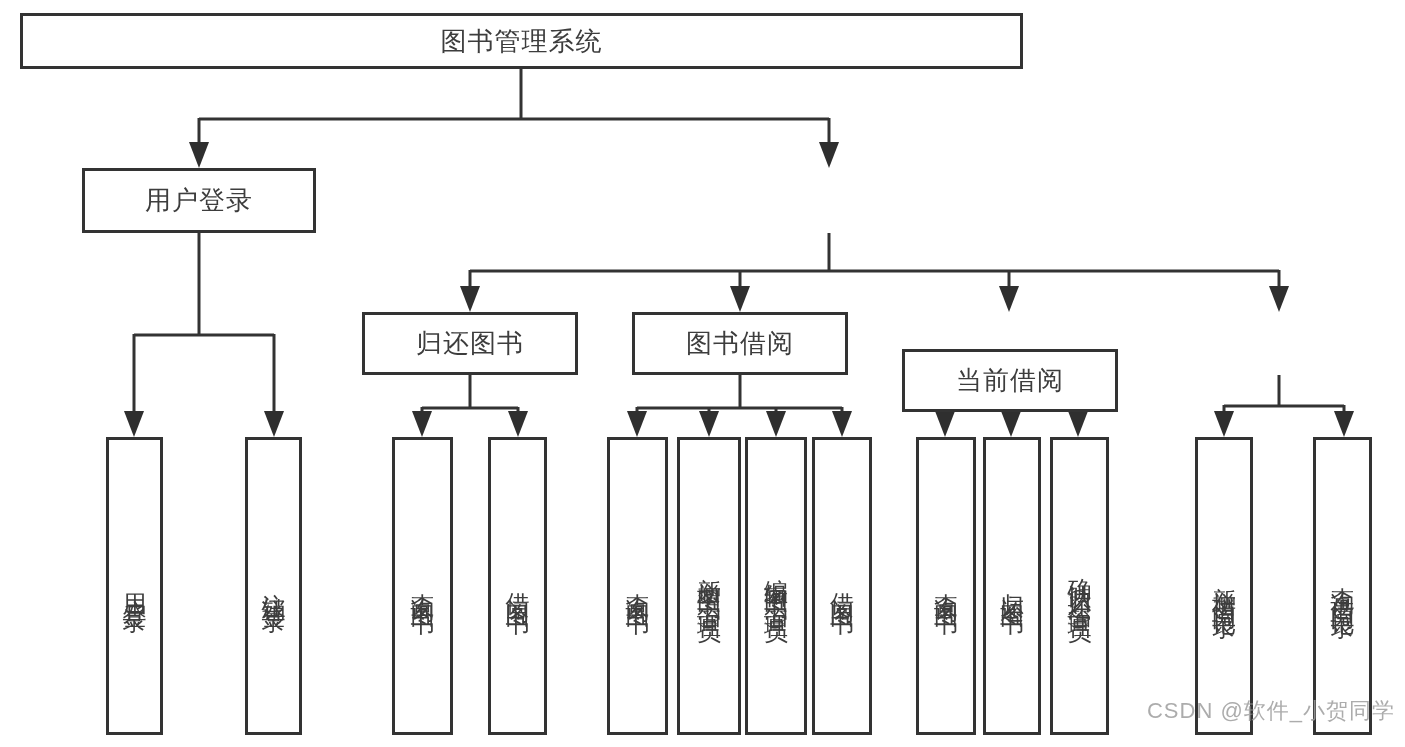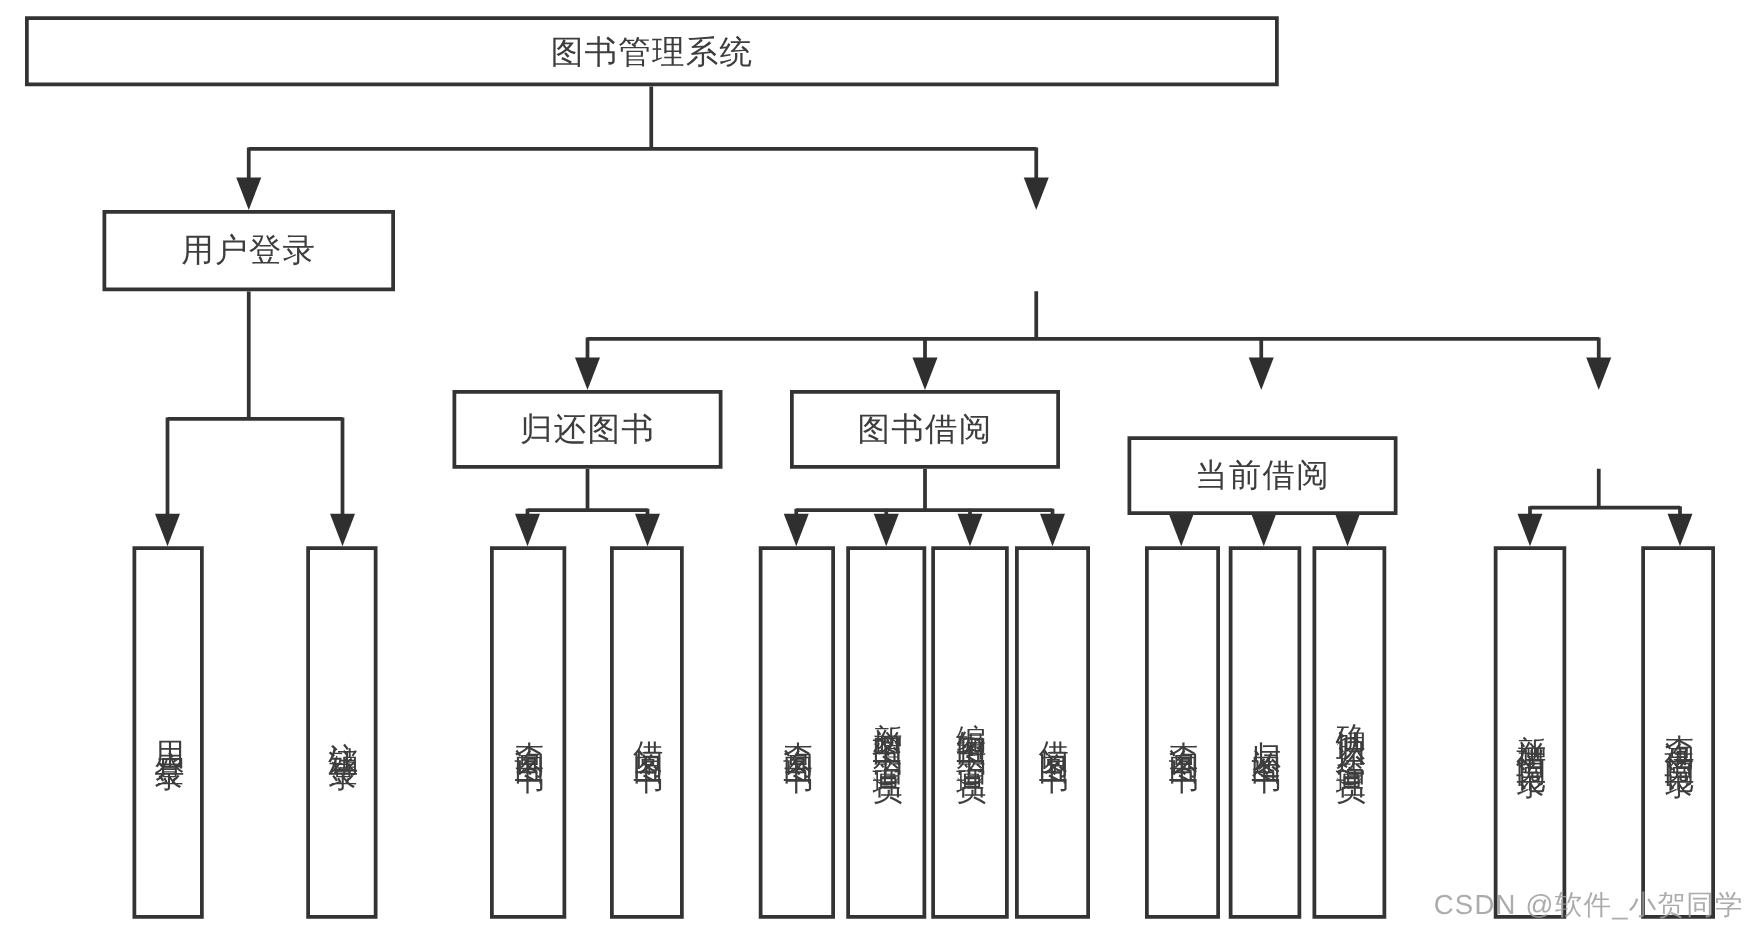--- a/index.html
+++ b/index.html
@@ -27,21 +27,21 @@
   .vbox .vtext {
     writing-mode: vertical-rl;
     text-orientation: mixed;
     letter-spacing: 6px;
     white-space: nowrap;
     line-height: 1;
   }
   #watermark {
     position: absolute;
     right: 10px;
-    bottom: 8px;
+    bottom: 21px;
     font-size: 22px;
     color: rgba(158, 158, 158, 0.85);
     letter-spacing: 1px;
     pointer-events: none;
   }
 </style>
 </head>
 <body>
 
 <div id="stage">

